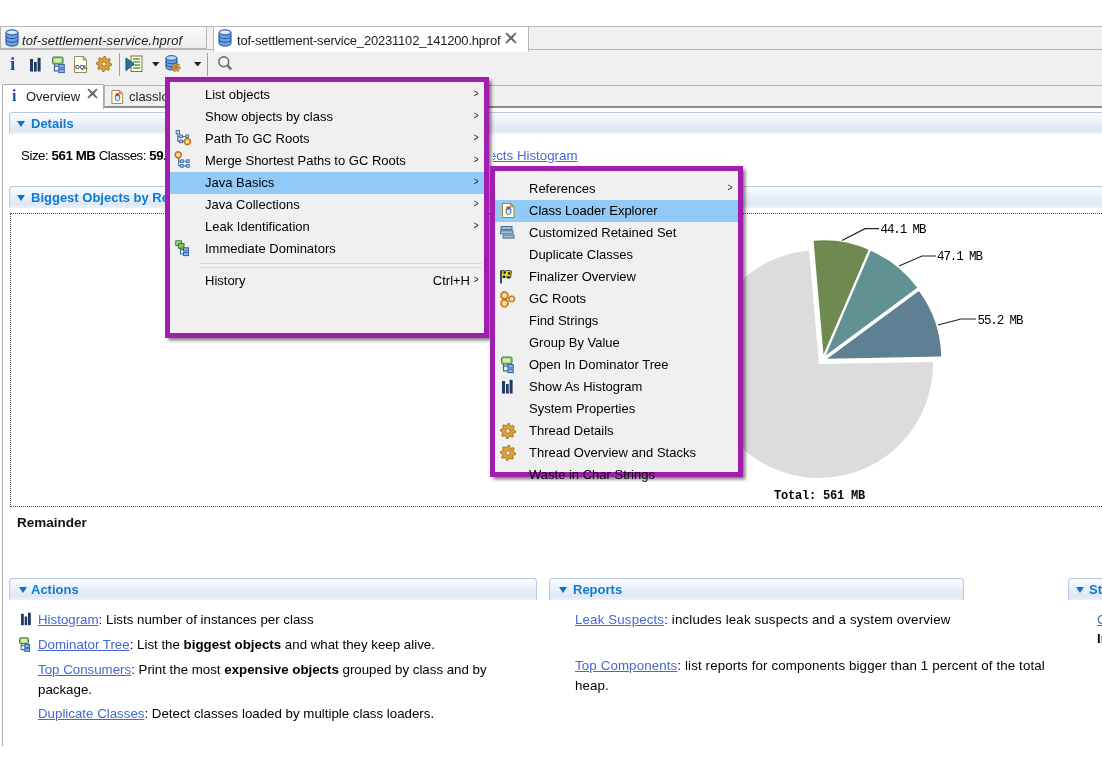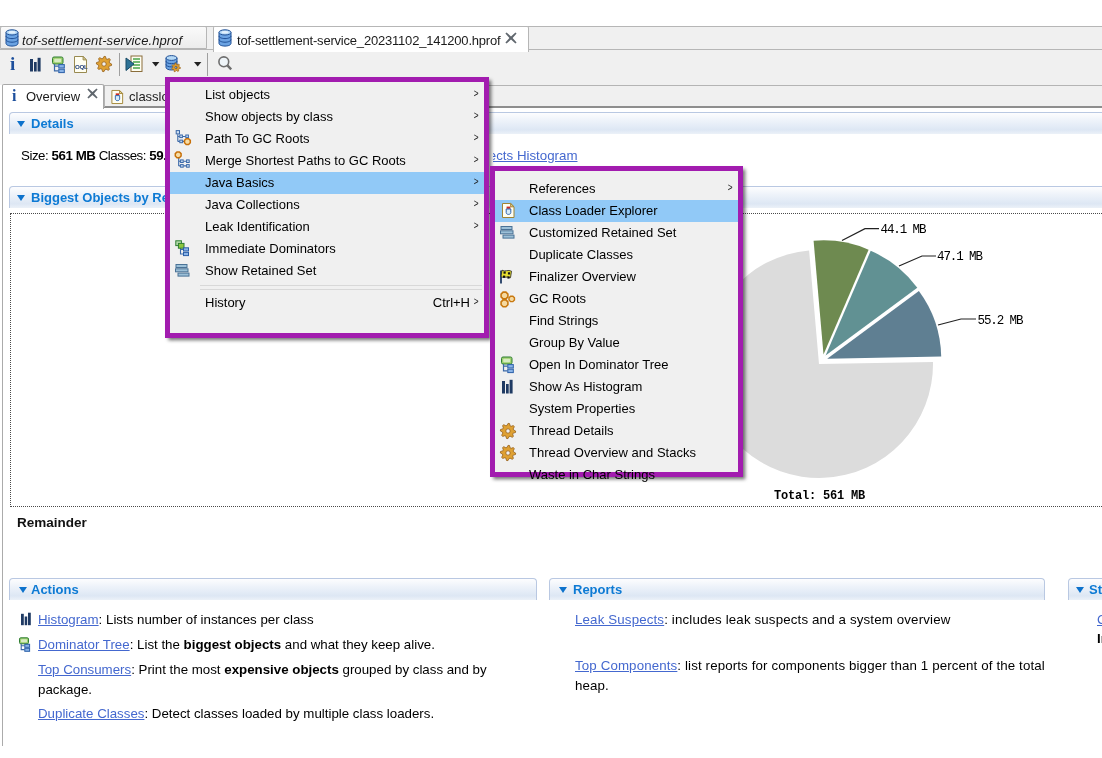--- a/index.html
+++ b/index.html
@@ -182,21 +182,21 @@
  <rect x="2" y="2.3" width="6" height="2.9" rx="0.8" fill="#d7ecc2"></rect>
  <path d="M2.2,6.8 v5.8 h3.4 M2.2,8.7 h3.4" fill="none" stroke="#3a68a8" stroke-width="1.1"></path>
  <rect x="5.8" y="7.3" width="4.8" height="3" fill="#8ab4e8" stroke="#2b5fa8"></rect>
  <rect x="5.8" y="11.3" width="4.8" height="3" fill="#8ab4e8" stroke="#2b5fa8"></rect>
 </svg>
 <div class="abs body13" style="left:38px;top:610px;"><a class="lnk" href="#">Histogram</a>: Lists number of instances per class</div>
 <div class="abs body13" style="left:38px;top:635px;"><a class="lnk" href="#">Dominator Tree</a>: List the <b>biggest objects</b> and what they keep alive.</div>
 <div class="abs body13" style="left:38px;top:660px;"><a class="lnk" href="#">Top Consumers</a>: Print the most <b>expensive objects</b> grouped by class and by<br>package.</div>
 <div class="abs body13" style="left:38px;top:704px;"><a class="lnk" href="#">Duplicate Classes</a>: Detect classes loaded by multiple class loaders.</div>
 
-<div class="sech" style="left:549px;top:578px;width:496px;">
+<div class="sech" style="left:549px;top:578px;width:415px;">
   <div class="tri" style="left:9px;"></div>
   <div class="ttl" style="left:23px;">Reports</div>
 </div>
 <div class="abs body13" style="left:575px;top:610px;letter-spacing:0.15px;"><a class="lnk" href="#">Leak Suspects</a>: includes leak suspects and a system overview</div>
 <div class="abs body13" style="left:575px;top:656px;letter-spacing:0.13px;"><a class="lnk" href="#">Top Components</a>: list reports for components bigger than 1 percent of the total<br>heap.</div>
 
 <div class="sech" style="left:1068px;top:578px;width:300px;">
   <div class="tri" style="left:7px;"></div>
   <div class="ttl" style="left:20px;">Step By Step</div>
 </div>
@@ -265,28 +265,20 @@
   <div class="mi">
       <svg class="ico" style="left:5px;top:2px;" width="17" height="17" viewBox="0 0 17 17">
     <path d="M5.5,7 v7 h3 M5.5,9.5 h3" fill="none" stroke="#3a68a8" stroke-width="1.1"></path>
     <rect x="0.8" y="0.8" width="5.6" height="4.8" fill="#b9dcae" stroke="#2e7d32"></rect>
     <rect x="3.4" y="3.4" width="5.6" height="4.8" fill="#8cc63f" stroke="#2e7d32"></rect>
     <rect x="8.5" y="7.8" width="5" height="3.2" fill="#8ab4e8" stroke="#2b5fa8"></rect>
     <rect x="8.5" y="12.4" width="5" height="3.2" fill="#8ab4e8" stroke="#2b5fa8"></rect>
   </svg>
       <span class="txt">Immediate Dominators</span>
     </div>
-  <div class="mi">
-      <svg class="ico" style="left:5px;top:4px;" width="17" height="13" viewBox="0 0 17 13">
-    <rect x="1" y="0.5" width="11" height="3" fill="#9cc0d8" stroke="#4a7296"></rect>
-    <rect x="0.5" y="4.8" width="12.5" height="3" fill="#9cc0d8" stroke="#4a7296"></rect>
-    <rect x="3" y="9.1" width="11" height="3" fill="#9cc0d8" stroke="#4a7296"></rect>
-  </svg>
-      <span class="txt">Show Retained Set</span>
-    </div>
   <div class="msep"></div>
   <div class="msep"></div>
   <div class="mi">
       <span class="txt">History</span>
       <span class="sc">Ctrl+H</span>
       <span class="arr">&gt;</span>
     </div>
 </div>
 
 <div class="menu" id="menu2">

